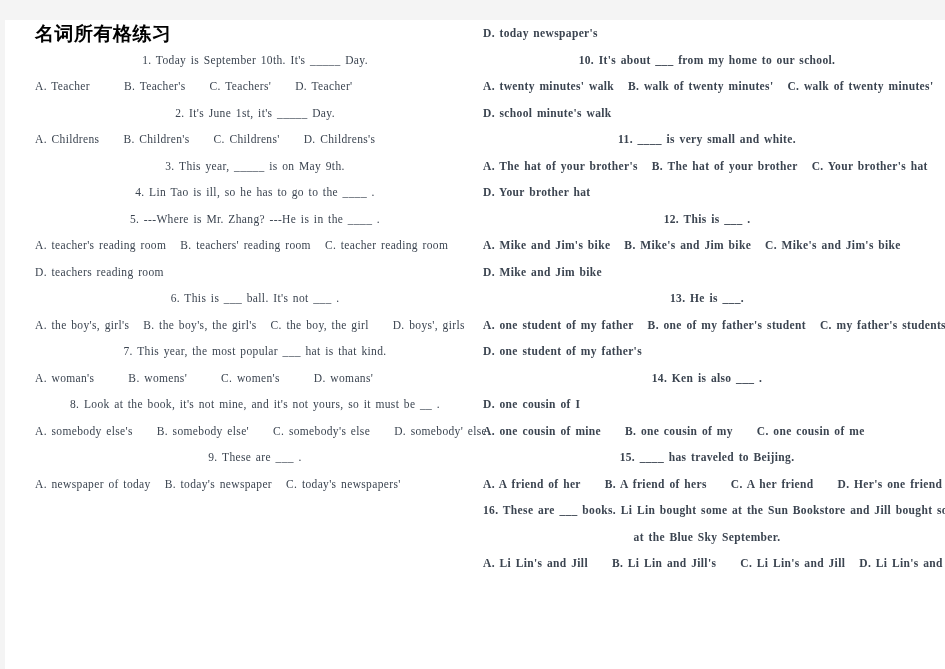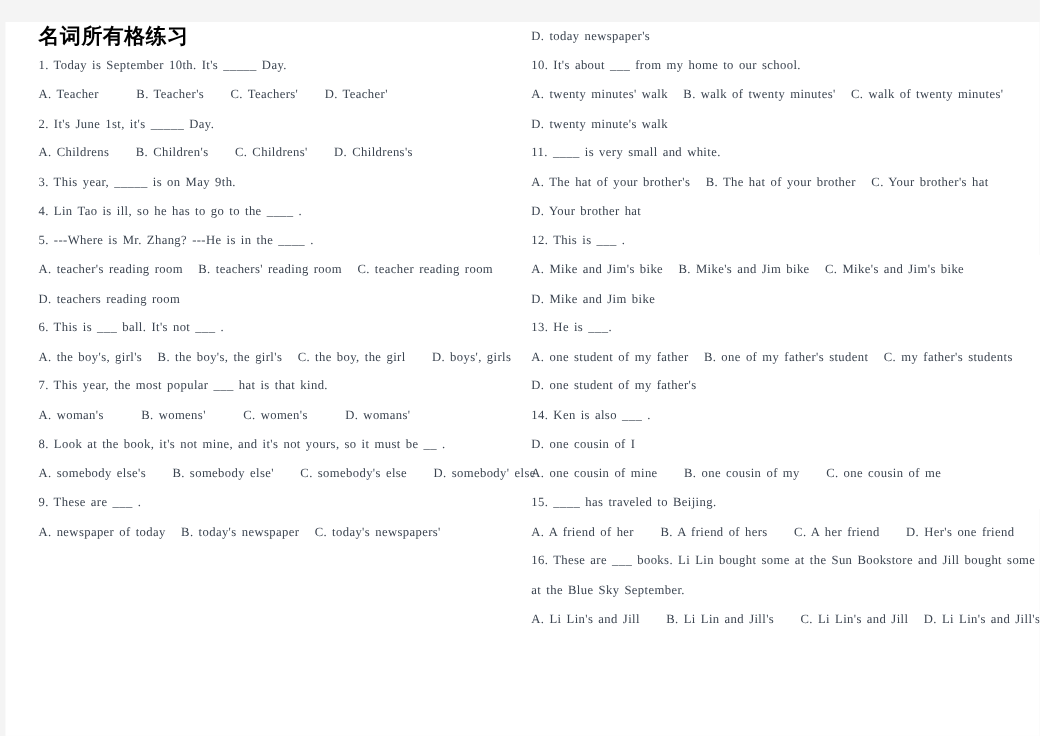--- a/index.html
+++ b/index.html
@@ -44,21 +44,21 @@
     width: 940px;
     height: 649px;
   }
 
   .column {
     position: absolute;
     top: 0;
     height: 649px;
   }
   #col-left  { left: 30px;  width: 440px; }
-  #col-right { left: 478px; width: 448px; }
+  #col-right { left: 478px; width: 448px; font-weight: bold; }
 
   .page-title {
     font-family: "DejaVu Sans", "Liberation Sans", sans-serif;
     font-weight: bold;
     font-size: 19px;
     color: #000000;
     letter-spacing: 0.5px;
     margin: 0;
     padding: 0;
     height: 26.5px;
@@ -73,21 +73,21 @@
     font-size: 11.5px;
     color: #3c4451;
     white-space: nowrap;
     letter-spacing: 0.35px;
     word-spacing: 1.4px;
     margin: 0;
     padding: 0;
     overflow: visible;
   }
 
-  .line.stem   { color: #3b4450; }
+  .line.stem   { color: #3b4450; text-align: center; }
   .line.opts   { color: #3b4450; }
 
   
   .opt {
     display: inline-block;
   }
   .gap-sm { display:inline-block; width: 14px; }
   .gap-md { display:inline-block; width: 24px; }
   .gap-lg { display:inline-block; width: 34px; }
 
@@ -150,21 +150,21 @@
             <div class="line stem">9. These are ___ .</div>
             <div class="line opts"><span class="opt">A. newspaper of today</span><span class="gap-sm"></span><span class="opt">B. today's newspaper</span><span class="gap-sm"></span><span class="opt">C. today's newspapers'</span></div>
           </div>
       </div>
 
       <div class="column" id="col-right">
         <div id="right-lines">
             <div class="line opts"><span class="opt">D. today newspaper's</span></div>
             <div class="line stem">10. It's about ___ from my home to our school.</div>
             <div class="line opts"><span class="opt">A. twenty minutes' walk</span><span class="gap-sm"></span><span class="opt">B. walk of twenty minutes'</span><span class="gap-sm"></span><span class="opt">C. walk of twenty minutes'</span></div>
-            <div class="line opts"><span class="opt">D. twenty minute's walk</span></div>
+            <div class="line opts"><span class="opt">D. school minute's walk</span></div>
             <div class="line stem">11. ____ is very small and white.</div>
             <div class="line opts"><span class="opt">A. The hat of your brother's</span><span class="gap-sm"></span><span class="opt">B. The hat of your brother</span><span class="gap-sm"></span><span class="opt">C. Your brother's hat</span></div>
             <div class="line opts"><span class="opt">D. Your brother hat</span></div>
             <div class="line stem">12. This is ___ .</div>
             <div class="line opts"><span class="opt">A. Mike and Jim's bike</span><span class="gap-sm"></span><span class="opt">B. Mike's and Jim bike</span><span class="gap-sm"></span><span class="opt">C. Mike's and Jim's bike</span></div>
             <div class="line opts"><span class="opt">D. Mike and Jim bike</span></div>
             <div class="line stem">13. He is ___.</div>
             <div class="line opts"><span class="opt">A. one student of my father</span><span class="gap-sm"></span><span class="opt">B. one of my father's student</span><span class="gap-sm"></span><span class="opt">C. my father's students</span></div>
             <div class="line opts"><span class="opt">D. one student of my father's</span></div>
             <div class="line stem">14. Ken is also ___ .</div>

